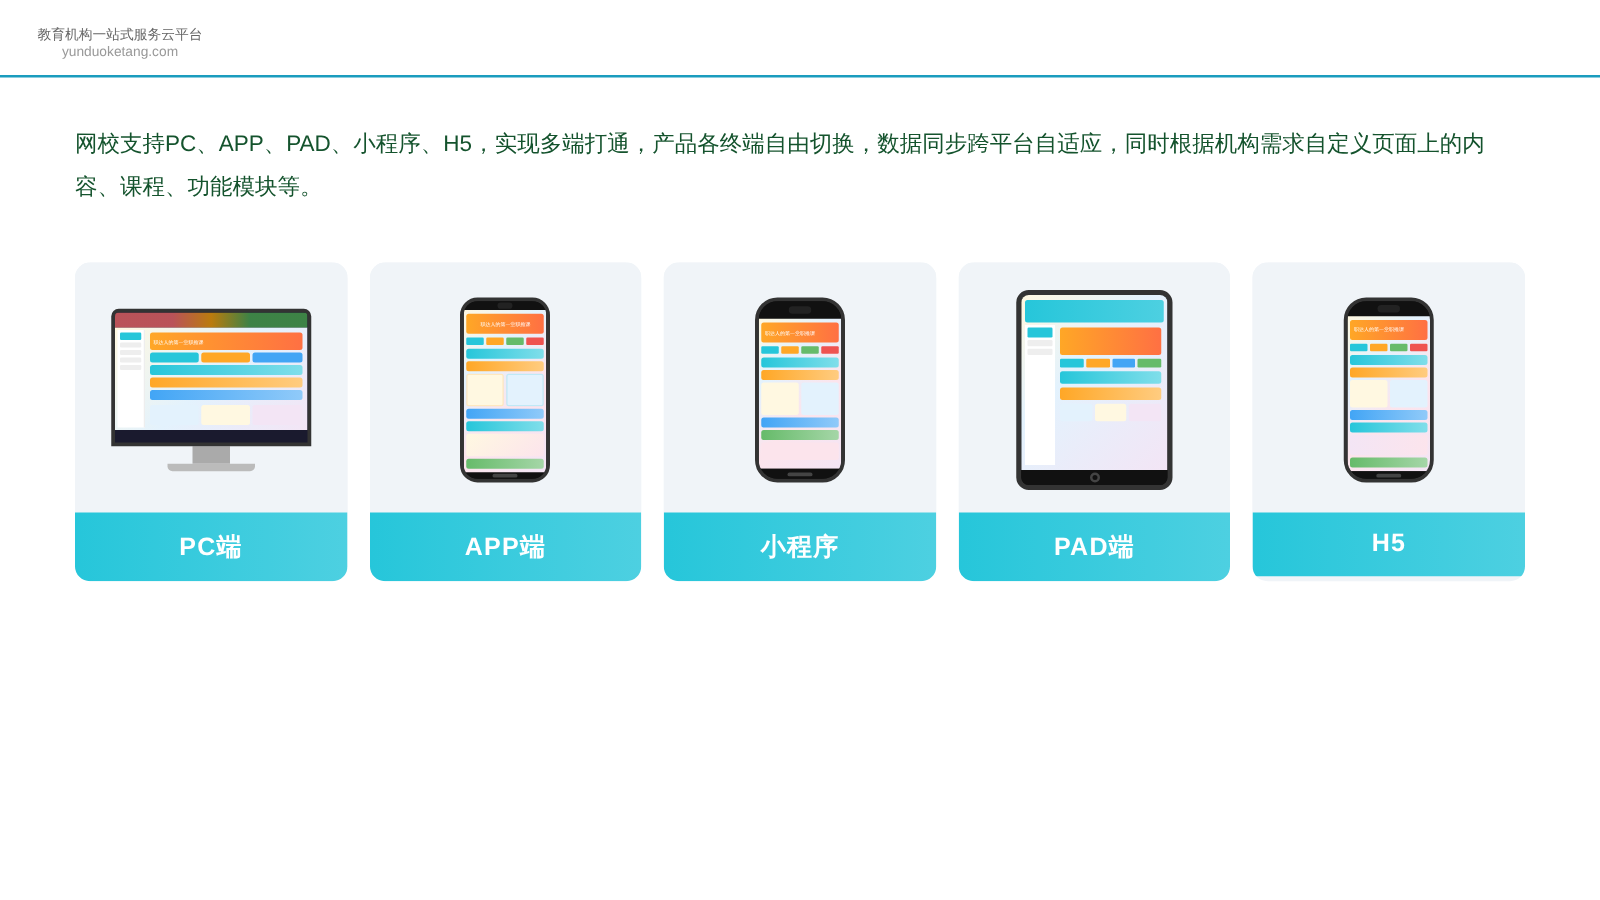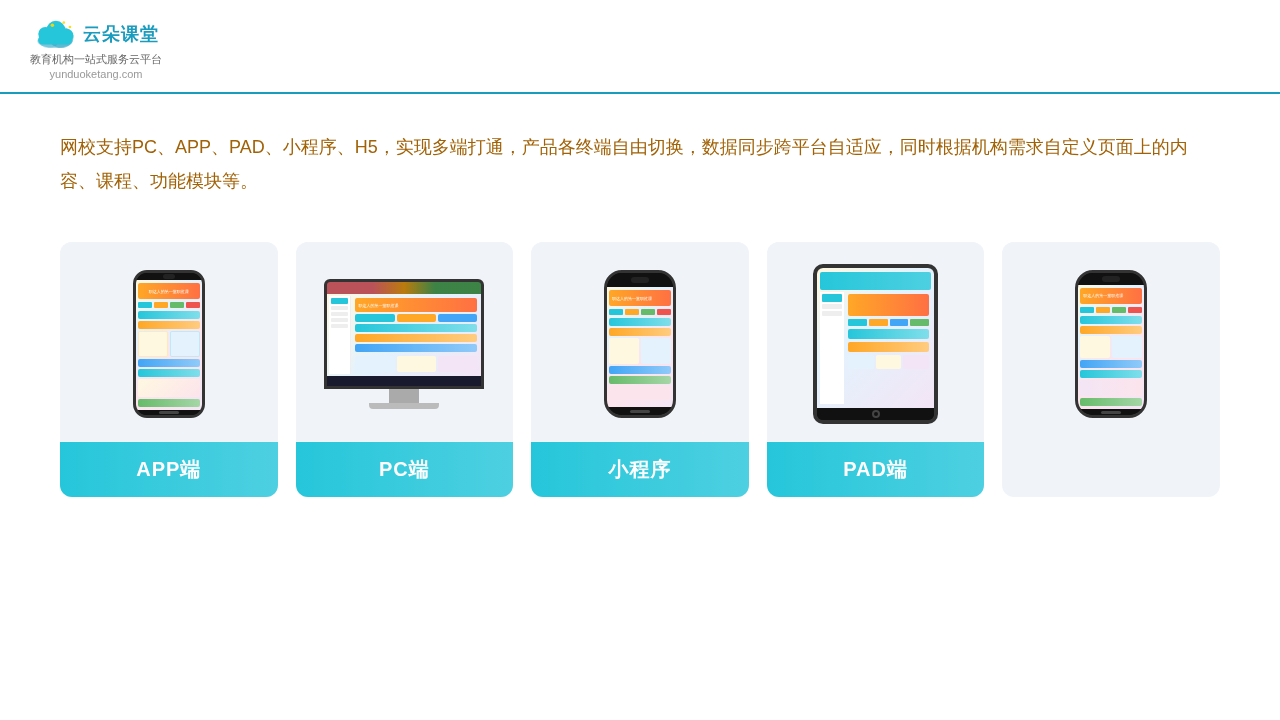--- a/index.html
+++ b/index.html
@@ -66,21 +66,21 @@
     .brand-url {
       font-size: 11px;
       color: #999;
       margin-top: 1px;
     }
 
     
     .description {
       padding: 36px 60px 24px 60px;
       font-size: 18px;
-      color: #a16207;
+      color: #14532d;
       line-height: 1.9;
     }
 
     
     .cards-container {
       display: flex;
       gap: 18px;
       padding: 20px 60px 30px 60px;
       justify-content: center;
     }
@@ -310,80 +310,28 @@
       font-size: 20px;
       font-weight: bold;
       letter-spacing: 1px;
     }
   </style>
 </head>
 <body>
 
 <div class="header">
   <div class="header-right">
-    <div class="brand-logo">
-
-      <svg class="cloud-icon" viewBox="0 0 50 36" fill="none" xmlns="http://www.w3.org/2000/svg">
-        <ellipse cx="18" cy="24" rx="12" ry="10" fill="#1a9cbe" opacity="0.3"></ellipse>
-        <ellipse cx="32" cy="22" rx="14" ry="12" fill="#1a9cbe" opacity="0.5"></ellipse>
-        <ellipse cx="25" cy="26" rx="20" ry="8" fill="#1a9cbe" opacity="0.4"></ellipse>
-        <circle cx="14" cy="18" r="8" fill="#26c6da"></circle>
-        <circle cx="26" cy="14" r="11" fill="#26c6da"></circle>
-        <circle cx="38" cy="20" r="8" fill="#26c6da"></circle>
-        <rect x="6" y="20" width="38" height="10" rx="5" fill="#26c6da"></rect>
-
-        <circle cx="22" cy="8" r="2" fill="#ffd700" opacity="0.9"></circle>
-        <circle cx="35" cy="5" r="1.5" fill="#ffd700" opacity="0.9"></circle>
-        <circle cx="42" cy="10" r="1.5" fill="#ffd700" opacity="0.9"></circle>
-      </svg>
-      <span class="brand-text">云朵课堂</span>
-    </div>
     <div class="brand-sub">教育机构一站式服务云平台</div>
     <div class="brand-url">yunduoketang.com</div>
   </div>
 </div>
 
 <div class="description">网校支持PC、APP、PAD、小程序、H5，实现多端打通，产品各终端自由切换，数据同步跨平台自适应，同时根据机构需求自定义页面上的内容、课程、功能模块等。</div>
 
 <div class="cards-container">
-
-  <div class="card">
-    <div class="card-image-area">
-      <div class="phone-mockup" style="width:72px;height:148px;">
-        <div class="phone-notch">
-          <div class="phone-notch-dot"></div>
-        </div>
-        <div class="phone-screen">
-          <div class="phone-header-mini" style="height:16px;background:linear-gradient(90deg,#ffa726,#ff7043);">
-            <span style="font-size:4px;color:#fff;text-align:center;">职达人的第一堂职推课</span>
-          </div>
-          <div style="display:flex;gap:2px;margin:1px 0;">
-            <div style="flex:1;height:6px;background:#26c6da;border-radius:1px;"></div>
-            <div style="flex:1;height:6px;background:#ffa726;border-radius:1px;"></div>
-            <div style="flex:1;height:6px;background:#66bb6a;border-radius:1px;"></div>
-            <div style="flex:1;height:6px;background:#ef5350;border-radius:1px;"></div>
-          </div>
-          <div class="phone-content-row teal"></div>
-          <div class="phone-content-row"></div>
-          <div style="display:flex;gap:2px;">
-            <div style="flex:1;height:26px;background:#fff8e1;border-radius:2px;border:1px solid #ffa72630;"></div>
-            <div style="flex:1;height:26px;background:#e3f2fd;border-radius:2px;border:1px solid #26c6da30;"></div>
-          </div>
-          <div class="phone-content-row blue"></div>
-          <div class="phone-content-row teal"></div>
-          <div style="height:18px;background:linear-gradient(135deg,#fff8e1,#fce4ec);border-radius:2px;"></div>
-          <div class="phone-content-row green"></div>
-        </div>
-        <div class="phone-bottom">
-          <div class="phone-home-bar"></div>
-        </div>
-      </div>
-    </div>
-    <div class="card-label">APP端</div>
-  </div>
 
   <div class="card">
     <div class="card-image-area">
       <div class="pc-mockup">
         <div class="pc-monitor">
           <div class="pc-screen-bar"></div>
           <div class="pc-screen-body">
             <div class="pc-sidebar-mini">
               <div style="height:6px;background:#26c6da;margin:2px;border-radius:1px;"></div>
               <div style="height:4px;background:#eee;margin:2px;border-radius:1px;"></div>
@@ -413,20 +361,55 @@
         </div>
         <div class="pc-stand"></div>
         <div class="pc-base"></div>
       </div>
     </div>
     <div class="card-label">PC端</div>
   </div>
 
   <div class="card">
     <div class="card-image-area">
+      <div class="phone-mockup" style="width:72px;height:148px;">
+        <div class="phone-notch">
+          <div class="phone-notch-dot"></div>
+        </div>
+        <div class="phone-screen">
+          <div class="phone-header-mini" style="height:16px;background:linear-gradient(90deg,#ffa726,#ff7043);">
+            <span style="font-size:4px;color:#fff;text-align:center;">职达人的第一堂职推课</span>
+          </div>
+          <div style="display:flex;gap:2px;margin:1px 0;">
+            <div style="flex:1;height:6px;background:#26c6da;border-radius:1px;"></div>
+            <div style="flex:1;height:6px;background:#ffa726;border-radius:1px;"></div>
+            <div style="flex:1;height:6px;background:#66bb6a;border-radius:1px;"></div>
+            <div style="flex:1;height:6px;background:#ef5350;border-radius:1px;"></div>
+          </div>
+          <div class="phone-content-row teal"></div>
+          <div class="phone-content-row"></div>
+          <div style="display:flex;gap:2px;">
+            <div style="flex:1;height:26px;background:#fff8e1;border-radius:2px;border:1px solid #ffa72630;"></div>
+            <div style="flex:1;height:26px;background:#e3f2fd;border-radius:2px;border:1px solid #26c6da30;"></div>
+          </div>
+          <div class="phone-content-row blue"></div>
+          <div class="phone-content-row teal"></div>
+          <div style="height:18px;background:linear-gradient(135deg,#fff8e1,#fce4ec);border-radius:2px;"></div>
+          <div class="phone-content-row green"></div>
+        </div>
+        <div class="phone-bottom">
+          <div class="phone-home-bar"></div>
+        </div>
+      </div>
+    </div>
+    <div class="card-label">APP端</div>
+  </div>
+
+  <div class="card">
+    <div class="card-image-area">
       <div class="phone-mockup" style="width:72px;height:148px;border-radius:18px;">
         <div class="phone-notch" style="height:14px;">
           <div style="width:18px;height:6px;background:#222;border-radius:3px;"></div>
         </div>
         <div class="phone-screen">
           <div style="height:16px;background:linear-gradient(90deg,#ffa726,#ff7043);border-radius:2px;display:flex;align-items:center;padding:0 3px;">
             <span style="font-size:4px;color:#fff;">职达人的第一堂职推课</span>
           </div>
           <div style="display:flex;gap:2px;margin:1px 0;">
             <div style="flex:1;height:6px;background:#26c6da;border-radius:1px;"></div>
@@ -514,15 +497,16 @@
           <div class="phone-content-row blue"></div>
           <div class="phone-content-row teal"></div>
           <div style="height:16px;background:linear-gradient(90deg,#f3e5f5,#fce4ec);border-radius:2px;"></div>
           <div class="phone-content-row green"></div>
         </div>
         <div class="phone-bottom">
           <div class="phone-home-bar"></div>
         </div>
       </div>
     </div>
+    <div class="card-label">H5</div>
   </div>
 
 </div>
 
 </body></html>

